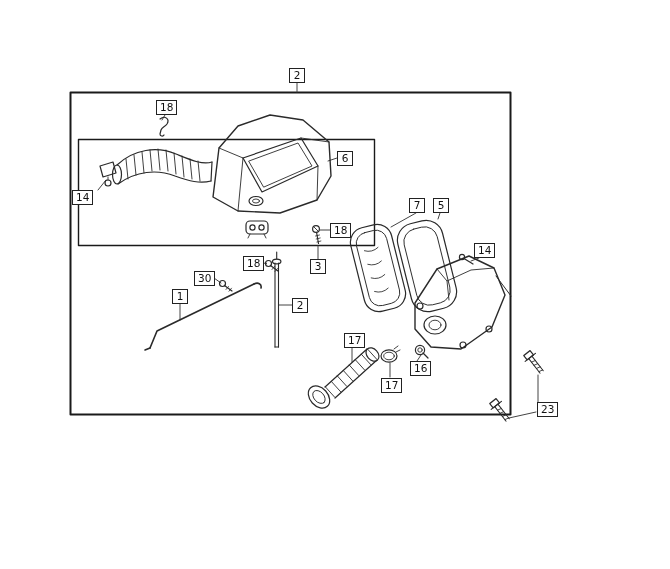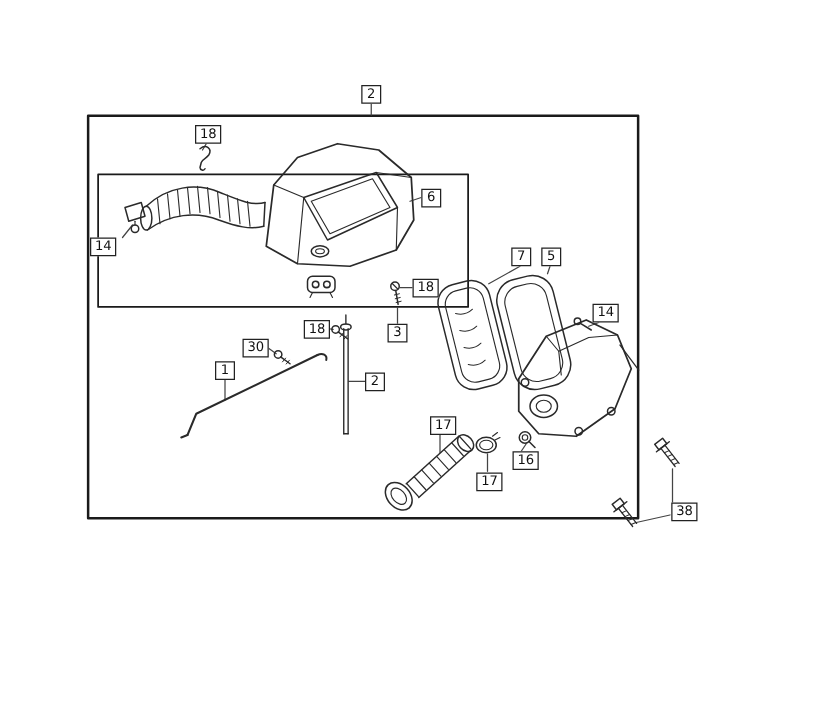--- a/index.html
+++ b/index.html
@@ -233,16 +233,16 @@
   <div class="callout" style="left:344px;top:333px">
       <span>17</span>
     </div>
   <div class="callout" style="left:381px;top:378px">
       <span>17</span>
     </div>
   <div class="callout" style="left:410px;top:361px">
       <span>16</span>
     </div>
   <div class="callout" style="left:537px;top:402px">
-      <span>38</span>
+      <span>23</span>
     </div>
 
 </div>
 
 </body></html>

